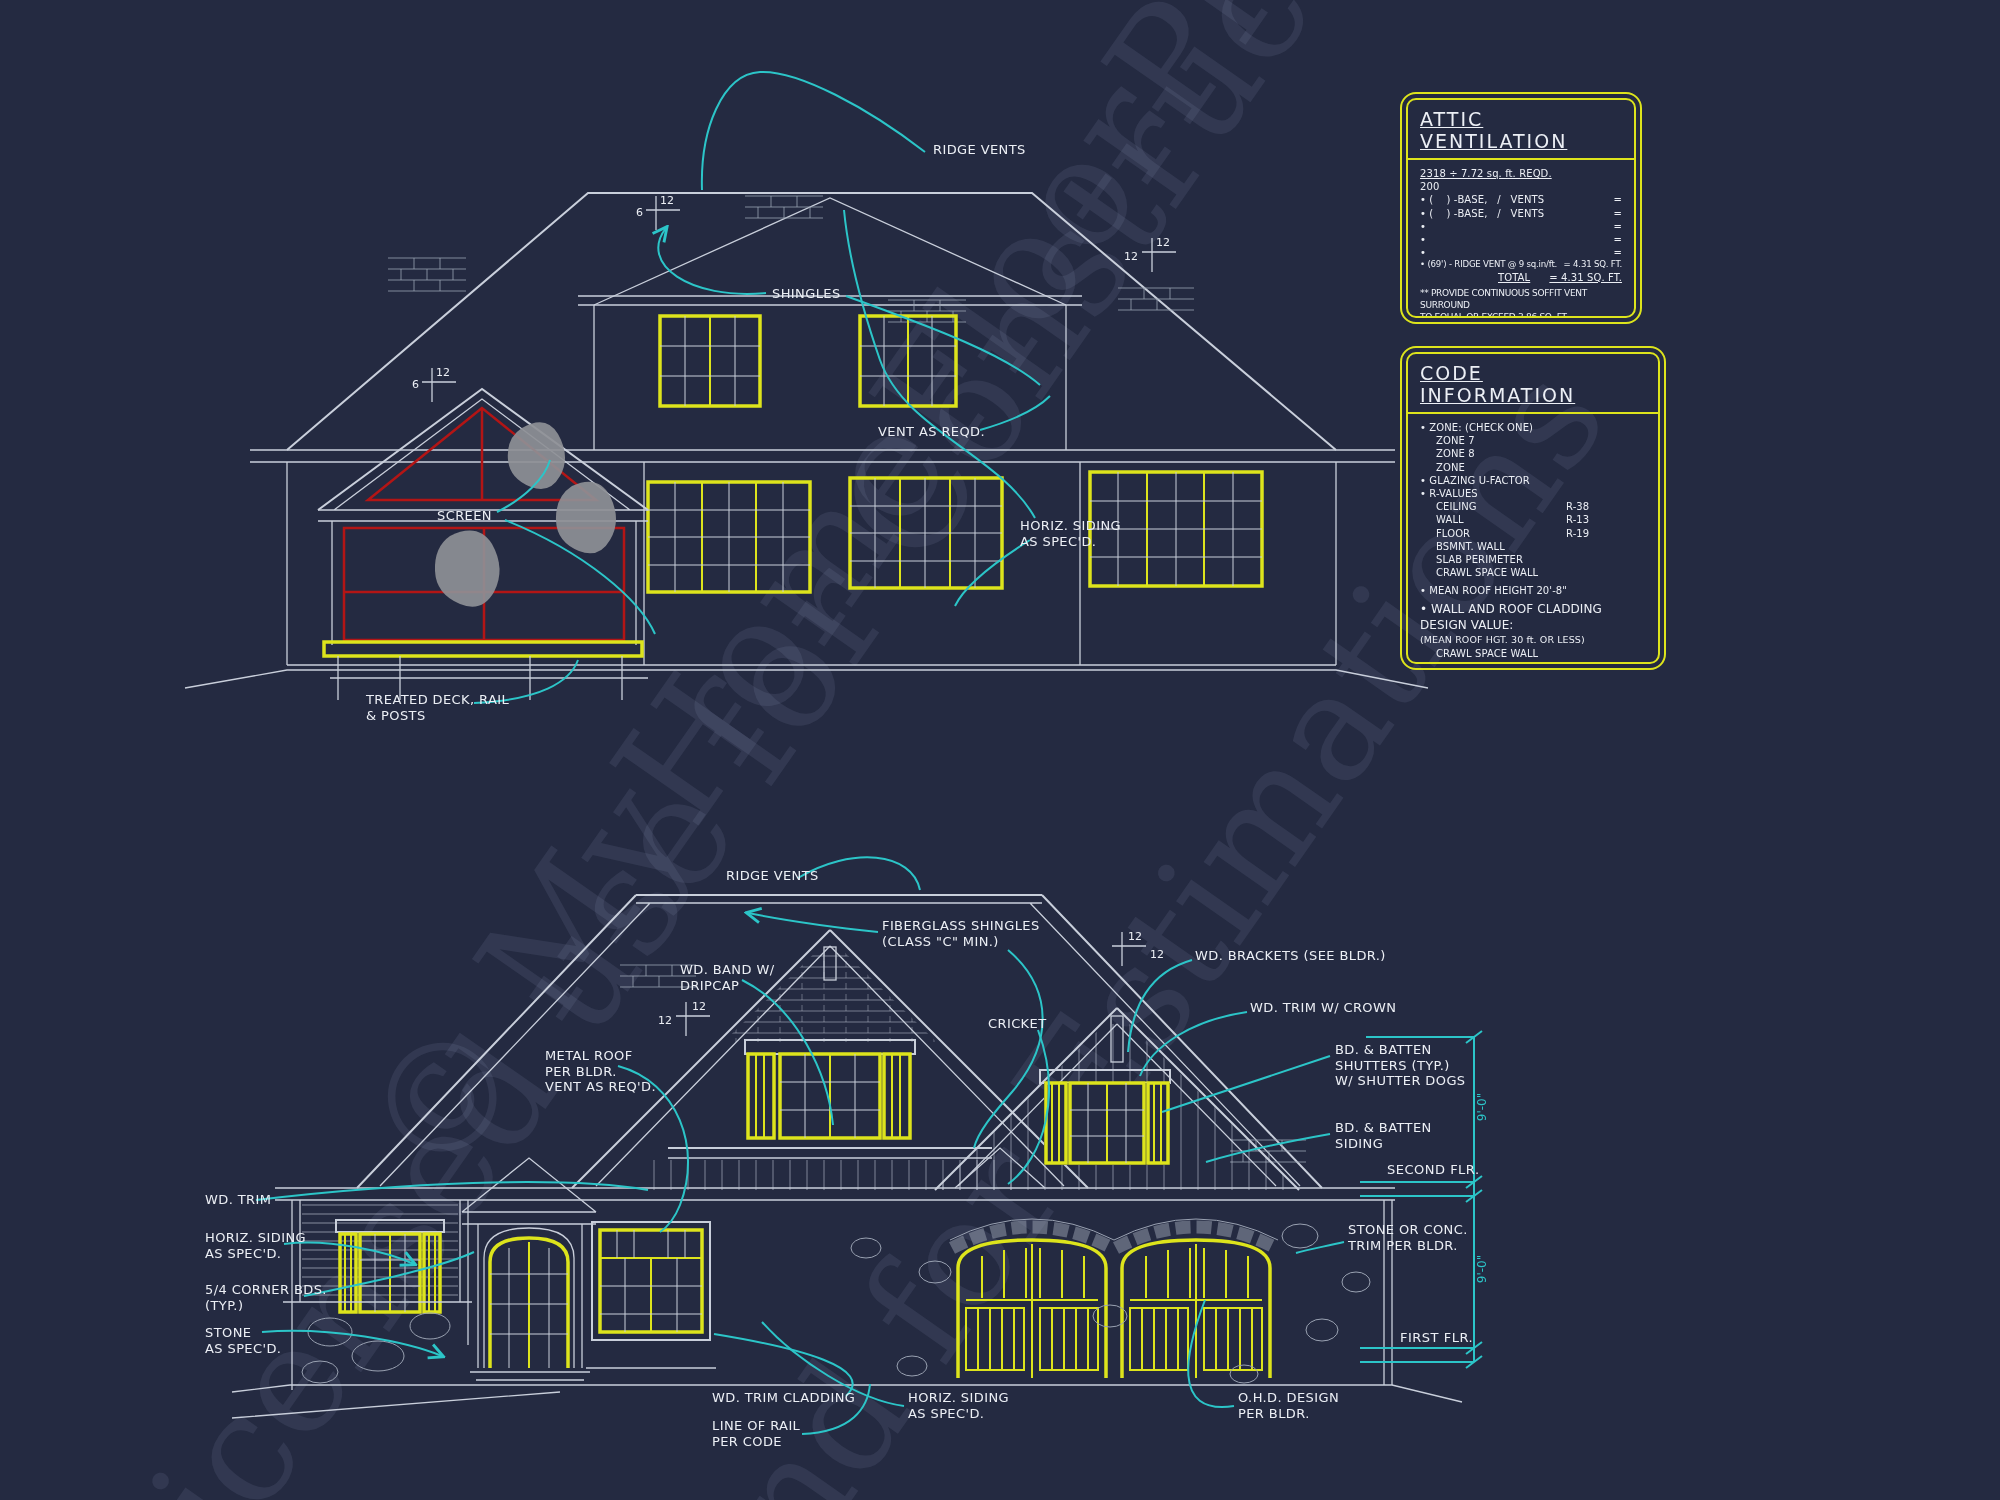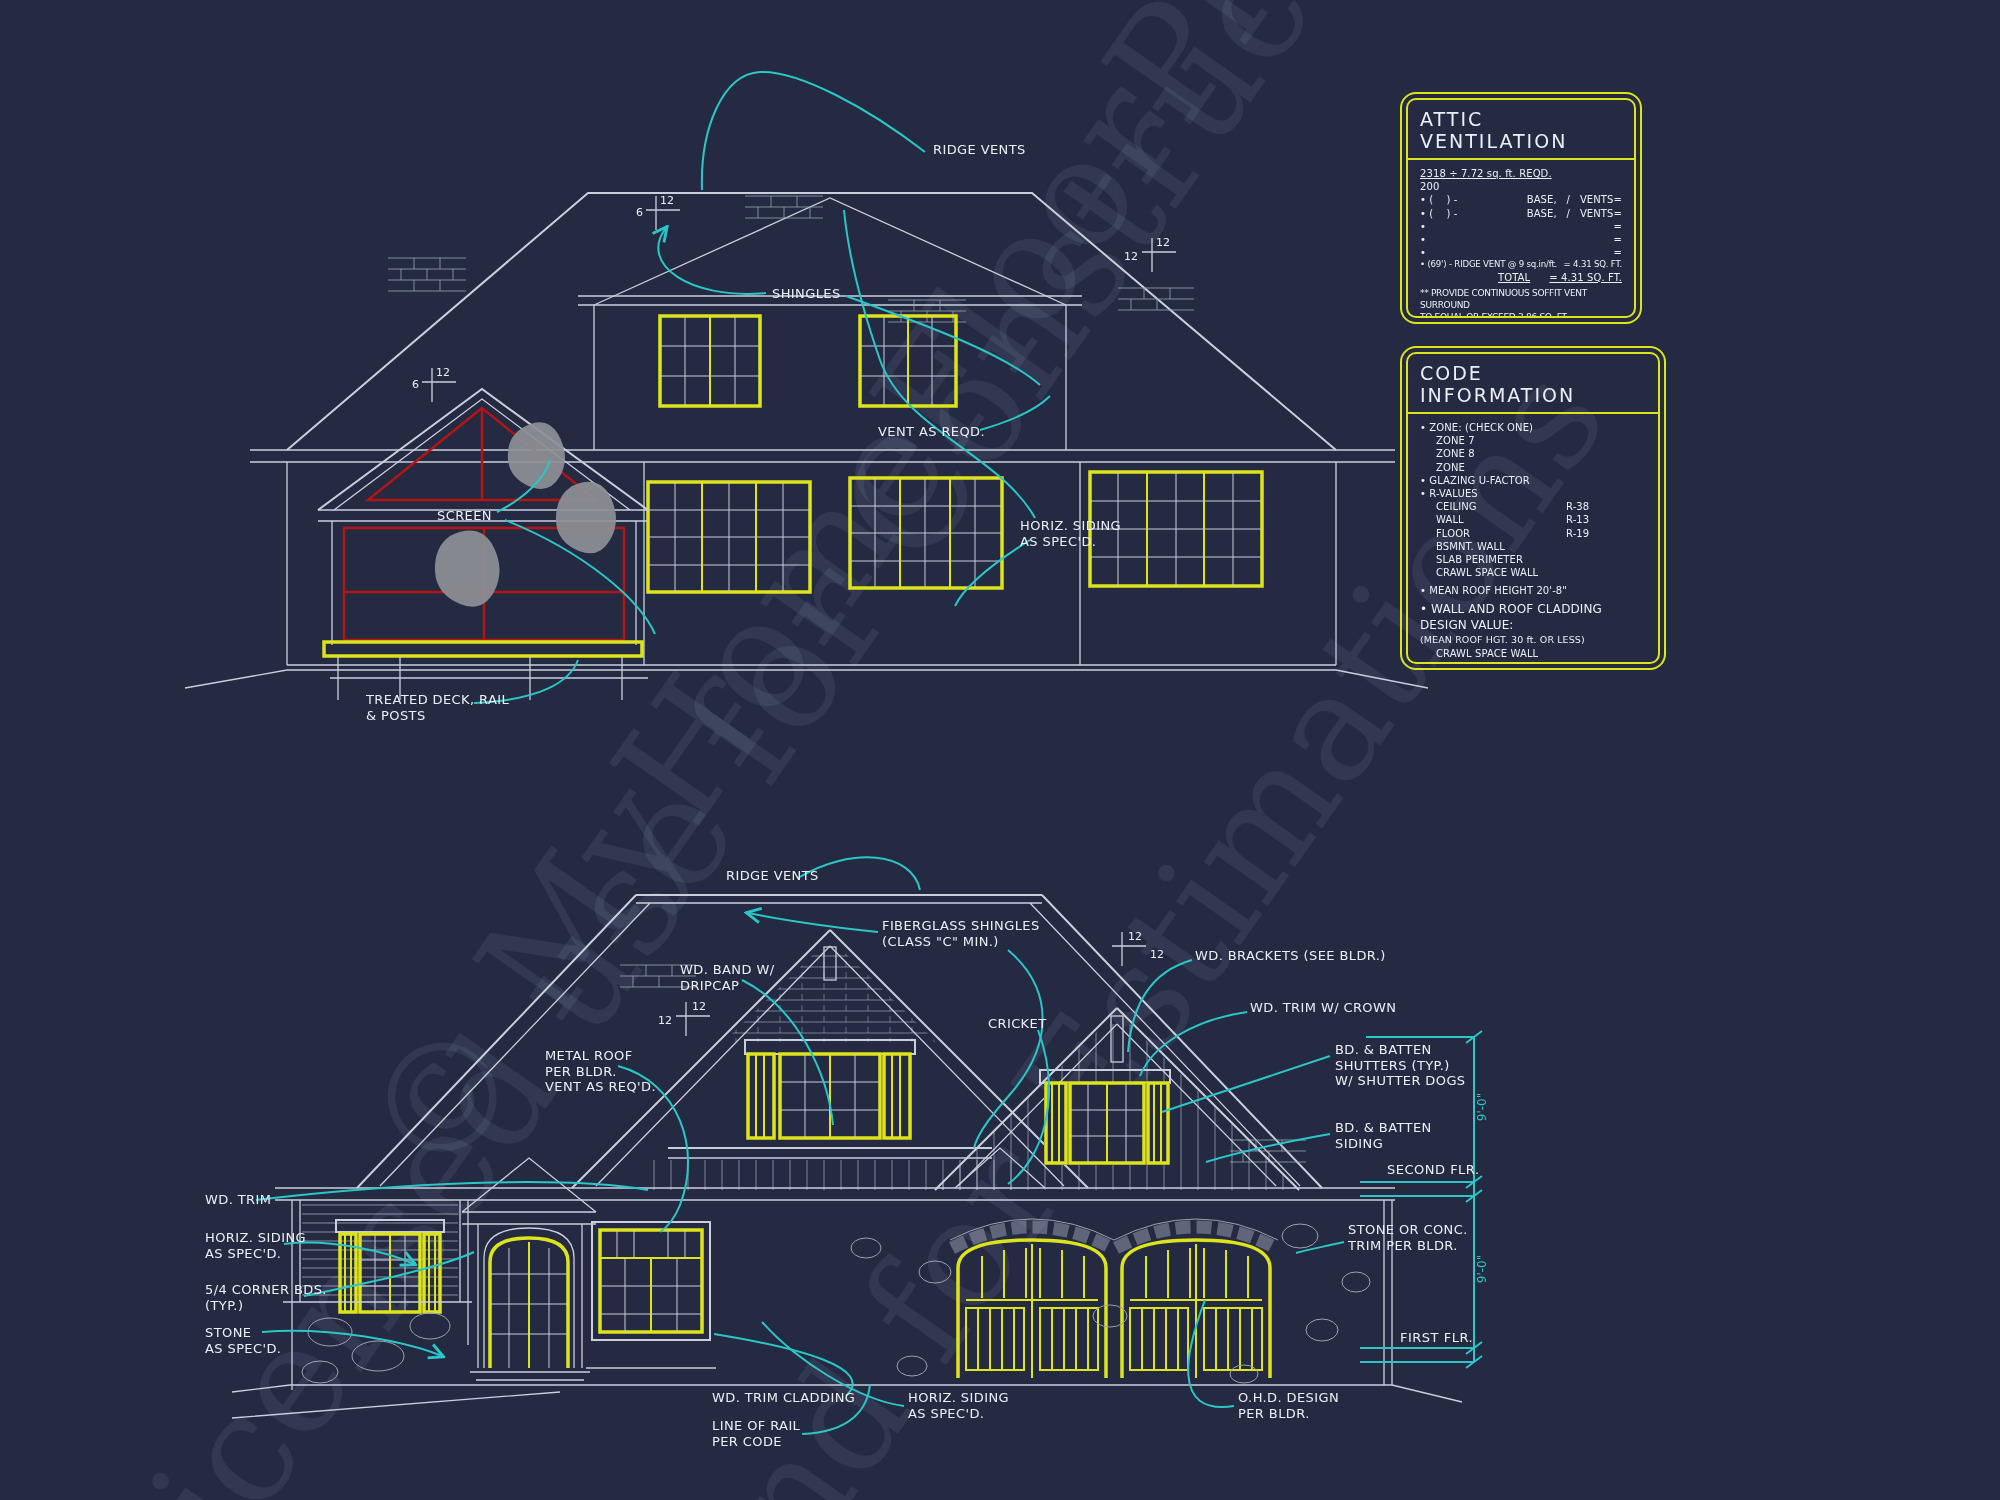--- a/index.html
+++ b/index.html
@@ -8,26 +8,26 @@
     --wm:rgba(172,186,222,0.10);
   }
   *{margin:0;padding:0;box-sizing:border-box}
   html,body{width:2000px;height:1500px;overflow:hidden}
   body{background:var(--bg);position:relative;font-family:"DejaVu Sans",sans-serif;color:var(--text)}
   svg{position:absolute;left:0;top:0}
   .lbl{position:absolute;font-size:13px;letter-spacing:.4px;line-height:1.2;white-space:pre-line;color:var(--text)}
   .wm{position:absolute;font-family:"DejaVu Serif",serif;font-size:150px;color:var(--wm);white-space:nowrap;transform-origin:0 0;transform:rotate(-55deg);pointer-events:none}
   .panel{position:absolute;border:2px solid var(--yellow);border-radius:16px;padding:4px;background:transparent}
   .panel-inner{border:2px solid var(--yellow);border-radius:10px;padding:8px 12px;height:100%;overflow:hidden}
-  .panel-title{font-size:19px;letter-spacing:2px;color:var(--text)}
+  .panel-title{font-size:19px;letter-spacing:2px;text-decoration:underline;color:var(--text)}
   .panel-rule{border-top:2px solid var(--yellow);margin:6px -12px 7px}
   .pbody{font-size:10px;line-height:1.32;letter-spacing:.1px}
   .u{text-decoration:underline}
   .avrow{display:flex;justify-content:space-between;white-space:pre}
-  .avrow .mid{flex:1;text-align:right}
+  .avrow .mid{flex:1;text-align:left}
   .small{font-size:8.6px;letter-spacing:-.2px}
   .note{font-size:9px;letter-spacing:-.3px;white-space:pre-line;margin-top:4px}
   .crow{display:flex;white-space:pre}
   .crow .cl{flex:1}
   .crow .cv{width:80px}
   .i1{padding-left:16px}
   .sect{margin-top:5px}
   .pm{position:absolute;font-size:11px;color:var(--text)}
   .flr{position:absolute;font-size:13px;letter-spacing:.5px;color:var(--text)}
   .dim{position:absolute;font-size:12px;color:var(--teal);transform:rotate(-90deg);transform-origin:center;white-space:nowrap}

